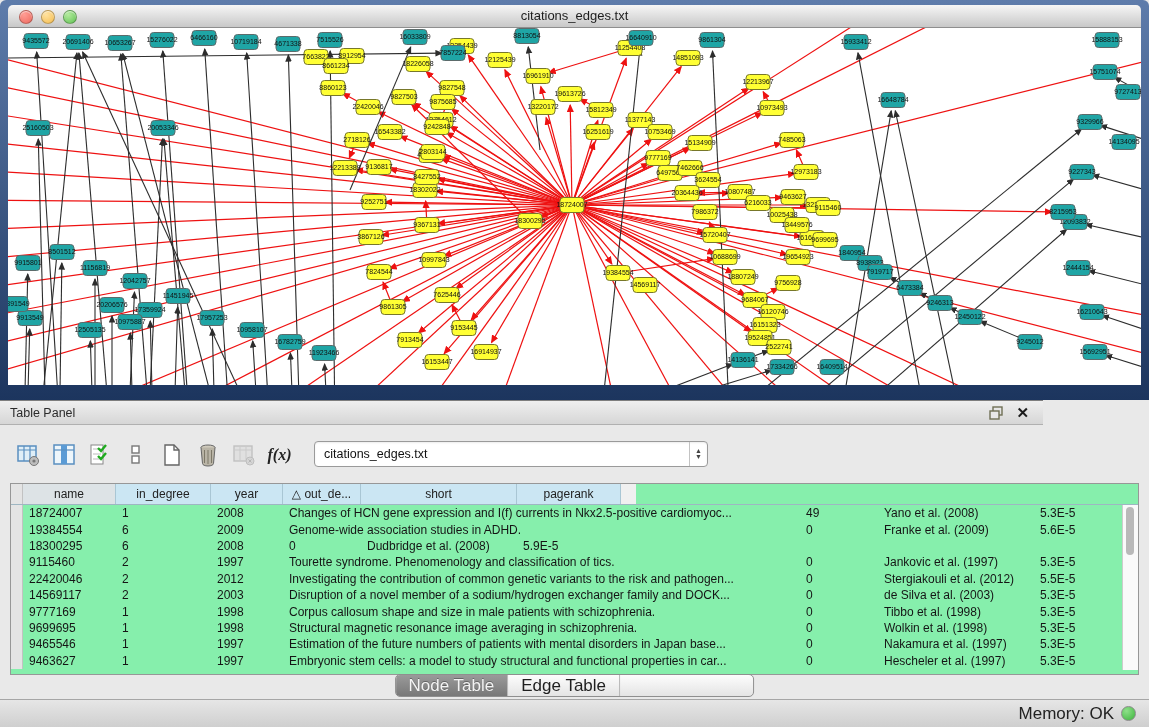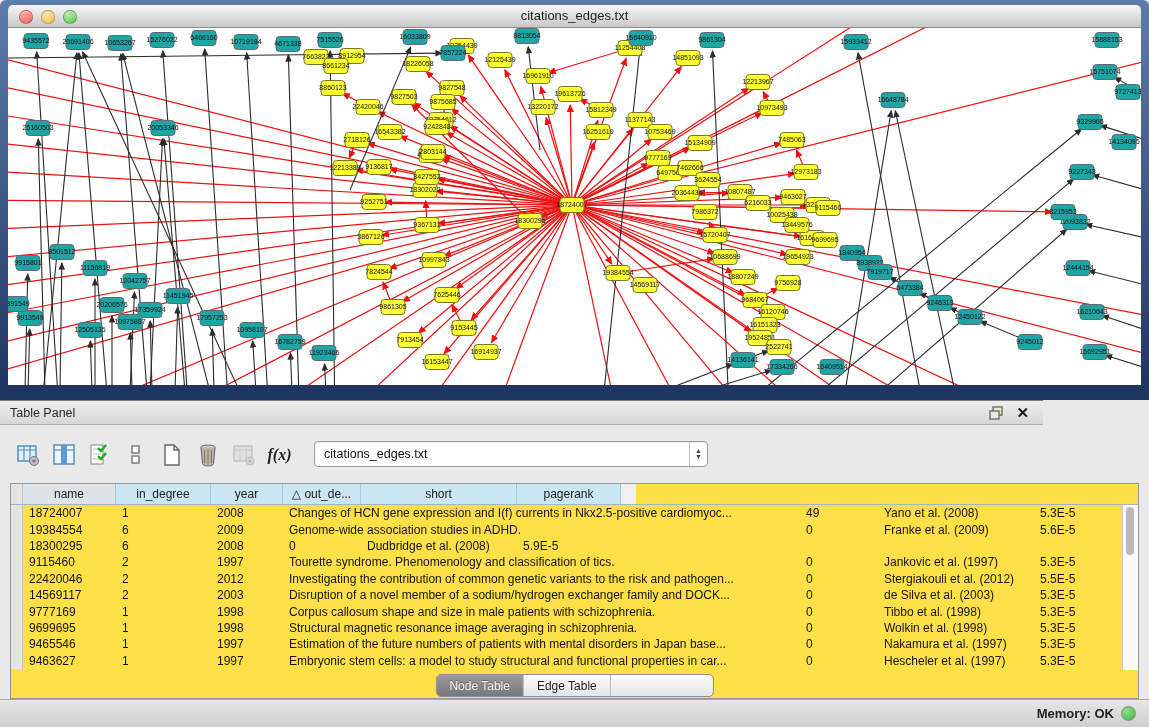--- a/index.html
+++ b/index.html
@@ -30,21 +30,21 @@
   .toolbar{position:absolute;top:441px;left:14px;height:34px;display:flex;align-items:flex-start;gap:9px;}
   .tool{width:27px;height:27px;display:flex;align-items:center;justify-content:center;}
   .fx{font-family:"Liberation Serif",serif;font-style:italic;font-weight:bold;font-size:16px;color:#222;}
   .combobox{margin-left:12px;width:392px;height:24px;background:#fff;border:1px solid #9a9a9a;border-radius:4px;
     display:flex;align-items:center;box-shadow:inset 0 1px 2px rgba(0,0,0,.08);}
   .combobox .value{flex:1;font-size:12.5px;color:#111;padding-left:9px;}
   .stepper{width:17px;height:100%;border-left:1px solid #c3c3c3;display:flex;flex-direction:column;
     align-items:center;justify-content:center;font-size:7px;color:#444;line-height:6px;}
 
   
-  .table-wrap{position:absolute;top:483px;left:10px;width:1129px;height:216px;background:#fde047;
+  .table-wrap{position:absolute;top:483px;left:10px;width:1129px;height:192px;background:#86efac;
     border:1px solid #979797;box-sizing:border-box;}
   .thead{display:flex;height:21px;box-sizing:border-box;border-bottom:1px solid #9eb6c2;}
   .th{box-sizing:border-box;background:#cbe6f3;border-right:1px solid #a9c6d4;font-size:12px;color:#222;
     display:flex;align-items:center;justify-content:center;overflow:hidden;white-space:nowrap;}
   .th.gutter,.td.gutter{width:12px;background:#e4e4e4;border-right:1px solid #c2c2c2;}
   .th.c-name{background:#dde3e6;}
   .c-name{width:93px;}
   .c-indeg{width:95px;}
   .c-year{width:72px;}
   .c-title{flex:1;}
@@ -57,29 +57,29 @@
   .tr{display:flex;height:16.4px;align-items:center;}
   .td{box-sizing:border-box;font-size:12px;color:#151515;padding-left:6px;overflow:hidden;white-space:nowrap;
     height:100%;display:flex;align-items:center;}
   .td.gutter{padding:0;}
   .vscroll{position:absolute;top:0;right:0;width:15px;height:165px;background:#fafafa;border-left:1px solid #cccccc;}
   .vthumb{position:absolute;top:2px;left:3px;width:8px;height:48px;border-radius:4px;background:#b9b9b9;}
 
   
   .tabs{position:absolute;top:674px;left:50%;transform:translateX(-50%);display:flex;height:21px;
     border:1px solid #8f8f8f;border-radius:5px;overflow:hidden;background:linear-gradient(#fdfdfd,#e4e4e4);}
-  .tab{padding:0 13px;font-size:12px;color:#1f1f1f;display:flex;align-items:center;border-right:1px solid #b7b7b7;}
+  .tab{padding:0 13px;font-size:17px;color:#1f1f1f;display:flex;align-items:center;border-right:1px solid #b7b7b7;}
   .tab:last-child{border-right:none;margin-top:48px;}
   .tab.selected{background:linear-gradient(#9a9a9a,#787878);color:#f3f3f3;text-shadow:0 -1px 0 rgba(0,0,0,.3);}
 
   
   .statusbar{position:absolute;top:699px;left:0;width:1149px;height:28px;box-sizing:border-box;
     background:linear-gradient(#e6e6e6,#cfcfcf);border-top:1px solid #a6a6a6;
     display:flex;align-items:center;justify-content:flex-end;gap:7px;padding-right:13px;}
-  .memory-label{font-size:13px;color:#222;font-weight:bold;}
+  .memory-label{font-size:17px;color:#222;}
   .memory-dot{width:13px;height:13px;border-radius:50%;background:radial-gradient(circle at 35% 30%,#8fe08a,#3cb53c);
     border:1px solid #8a8a8a;}
 </style>
 </head>
 <body>
 
 <div class="graph-window">
   <div class="titlebar">
     <div class="traffic">
       <span class="light" style="background:radial-gradient(circle at 35% 30%,#ff9d94,#ee6a5f);"></span>

